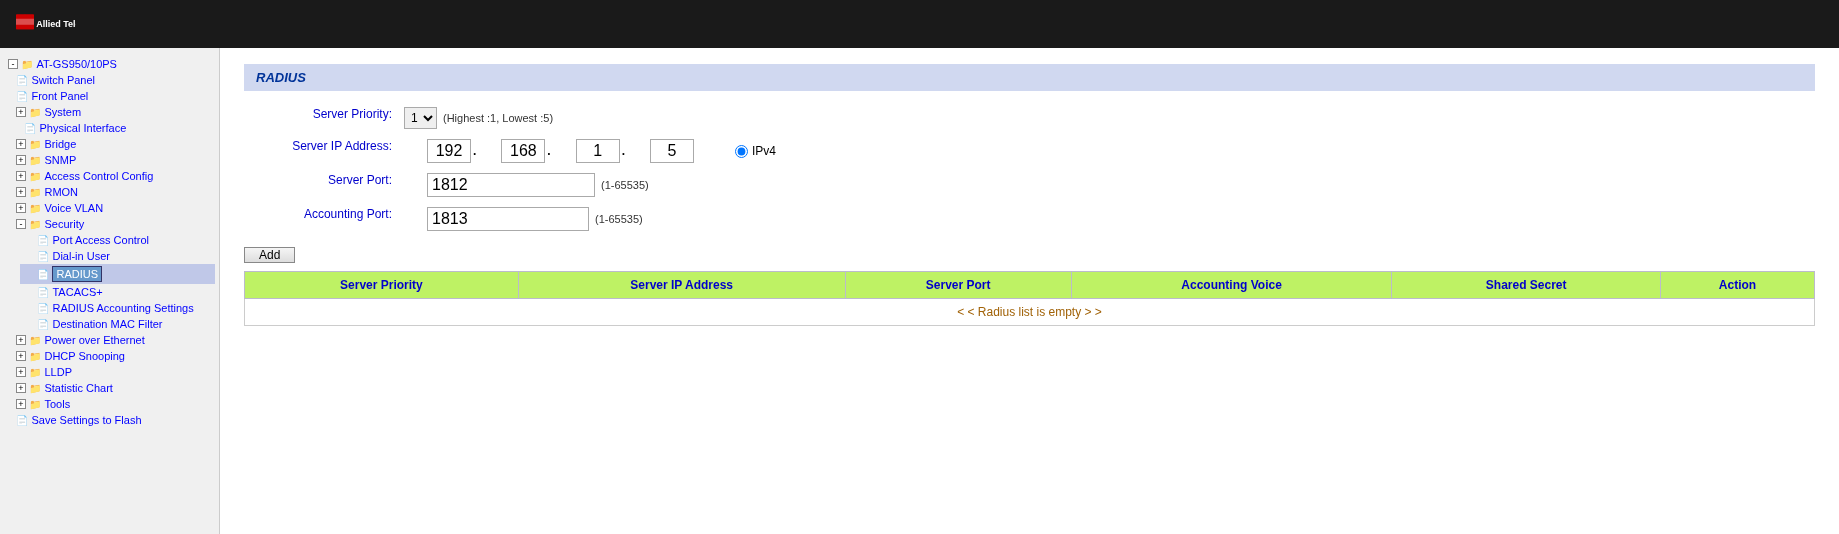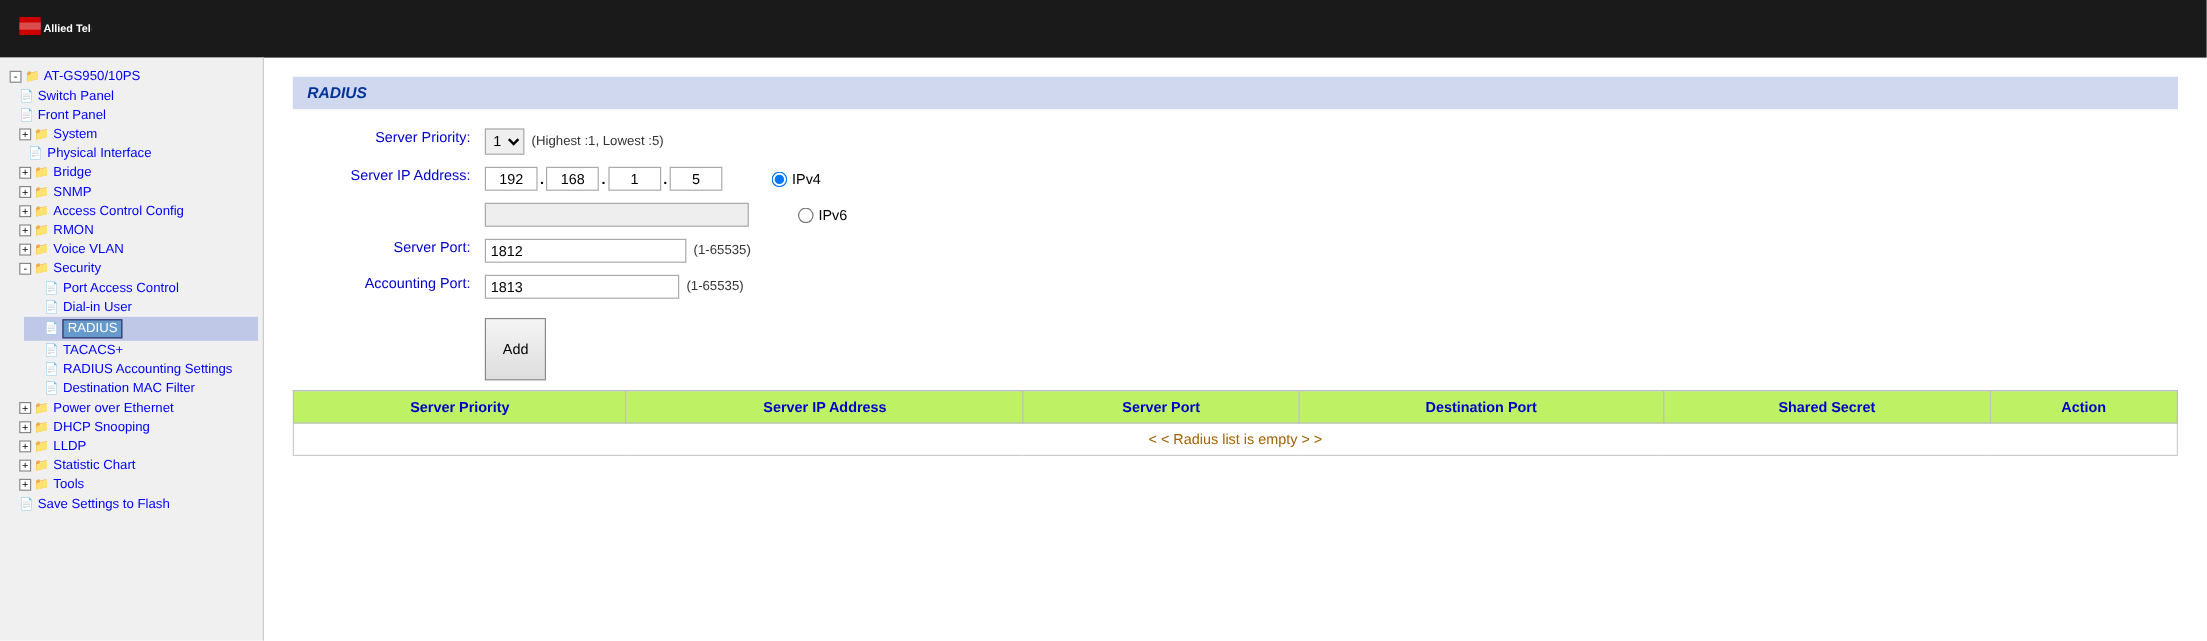--- a/index.html
+++ b/index.html
@@ -109,21 +109,22 @@
       flex-shrink: 0;
     }
     .form-control {
       display: flex;
       align-items: center;
       gap: 6px;
     }
     .form-control input[type="text"] {
       border: 1px solid #aaa;
       padding: 2px 4px;
-      font-size: 12px;
+      font-size: 16px;
+      margin-left: 23px;
     }
     .form-control select {
       border: 1px solid #aaa;
       padding: 2px 2px;
       font-size: 12px;
     }
     .hint-text {
       color: #333;
       font-size: 11px;
     }
@@ -144,24 +145,23 @@
       display: flex;
       align-items: center;
       gap: 4px;
       font-size: 12px;
       padding-left: 35px;
     }
 
     .add-btn {
       border: 1px solid #888;
       background: linear-gradient(to bottom, #f5f5f5, #ddd);
-      padding: 18px 14px;
+      padding: 0 14px;
       font-size: 12px;
       cursor: pointer;
-      margin-left: 160px;
     }
 
     
     .data-table {
       width: 100%;
       border-collapse: collapse;
       margin-top: 8px;
       border: 1px solid #ccc;
     }
     .data-table th {
@@ -377,30 +377,20 @@
             <span class="ip-dot">.</span>
             <input type="text" class="ip-octet" value="5" style="">
           </div>
           <div class="radio-group">
             <input type="radio" name="ip-version" checked="" style="">
             <span>IPv4</span>
           </div>
         </div>
       </div>
 
-      <div class="form-row">
-        <div class="form-label"></div>
-        <div class="form-control">
-          <input type="text" class="ipv6-input" value="" style="">
-          <div class="radio-group">
-            <input type="radio" name="ip-version" style="">
-            <span>IPv6</span>
-          </div>
-        </div>
-      </div>
 
       <div class="form-row">
         <div class="form-label">Server Port:</div>
         <div class="form-control">
           <input type="text" style="width: 168px;" value="1812">
           <span class="hint-text">(1-65535)</span>
         </div>
       </div>
 
       <div class="form-row">
@@ -416,21 +406,21 @@
     <div>
       <button class="add-btn">Add</button>
     </div>
 
     <table class="data-table">
       <thead>
         <tr>
           <th>Server Priority</th>
           <th>Server IP Address</th>
           <th>Server Port</th>
-          <th>Destination Port</th>
+          <th>Accounting Voice</th>
           <th>Shared Secret</th>
           <th>Action</th>
         </tr>
       </thead>
       <tbody>
         <tr class="empty-row">
           <td colspan="6">&lt; &lt; Radius list is empty &gt; &gt;</td>
         </tr>
       </tbody>
     </table>

